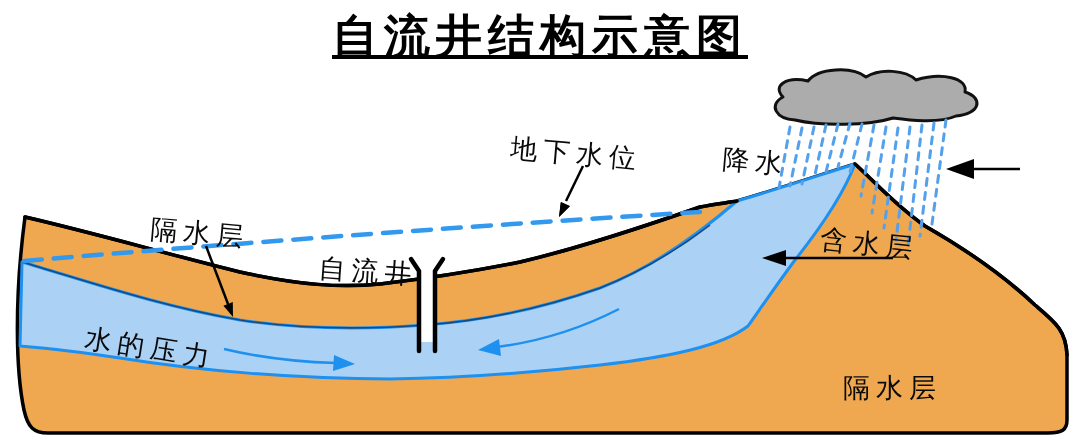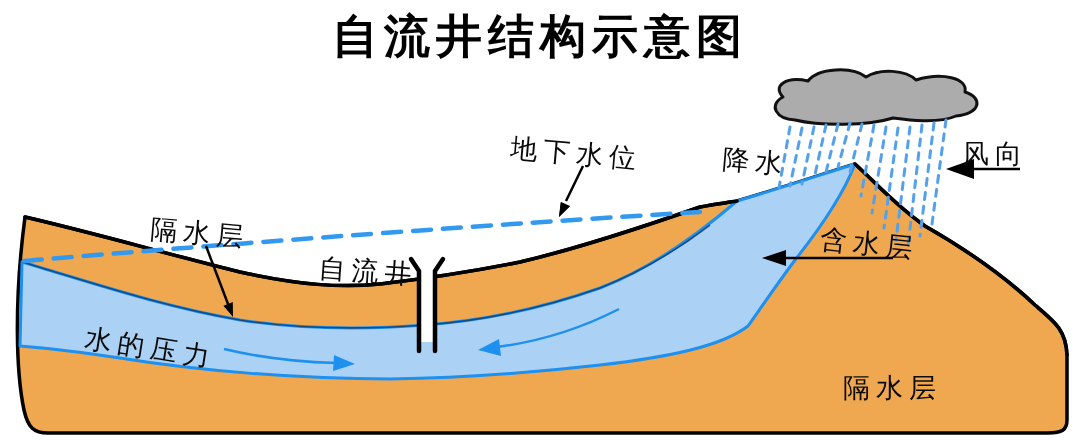--- a/index.html
+++ b/index.html
@@ -22,20 +22,21 @@
   }
   .title{
     position:absolute;
     left:0;top:6px;width:1080px;
     text-align:center;
     font-size:46px;
     font-weight:900;
     letter-spacing:6px;
     color:#000;
     font-family:"Liberation Sans", sans-serif;
+    text-decoration:underline;
   }
   .r4{transform:rotate(4deg);}
   .r5{transform:rotate(5deg);}
   .r6{transform:rotate(6deg);}
   .r9{transform:rotate(9deg);}
 </style>
 </head>
 <body>
 
 <div id="stage">
@@ -150,21 +151,20 @@
       <polygon points="946,169 974,159 974,179" fill="#000"></polygon>
     </g>
   </svg>
 
   <div class="title">自流井结构示意图</div>
 
   <div class="lbl r5" style="left:512px;top:130px;">地下水位</div>
 
   <div class="lbl r5" style="left:724px;top:141px;">降水</div>
 
-  <div class="lbl" style="left:962px;top:136px;">风向</div>
 
   <div class="lbl r5" style="left:152px;top:211px;">隔水层</div>
 
   <div class="lbl r4" style="left:320px;top:250px;">自流井</div>
 
   <div class="lbl r9" style="left:88px;top:320px;">水的压力</div>
 
   <div class="lbl r6" style="left:822px;top:221px;">含水层</div>
 
   <div class="lbl" style="left:843px;top:370px;">隔水层</div>

